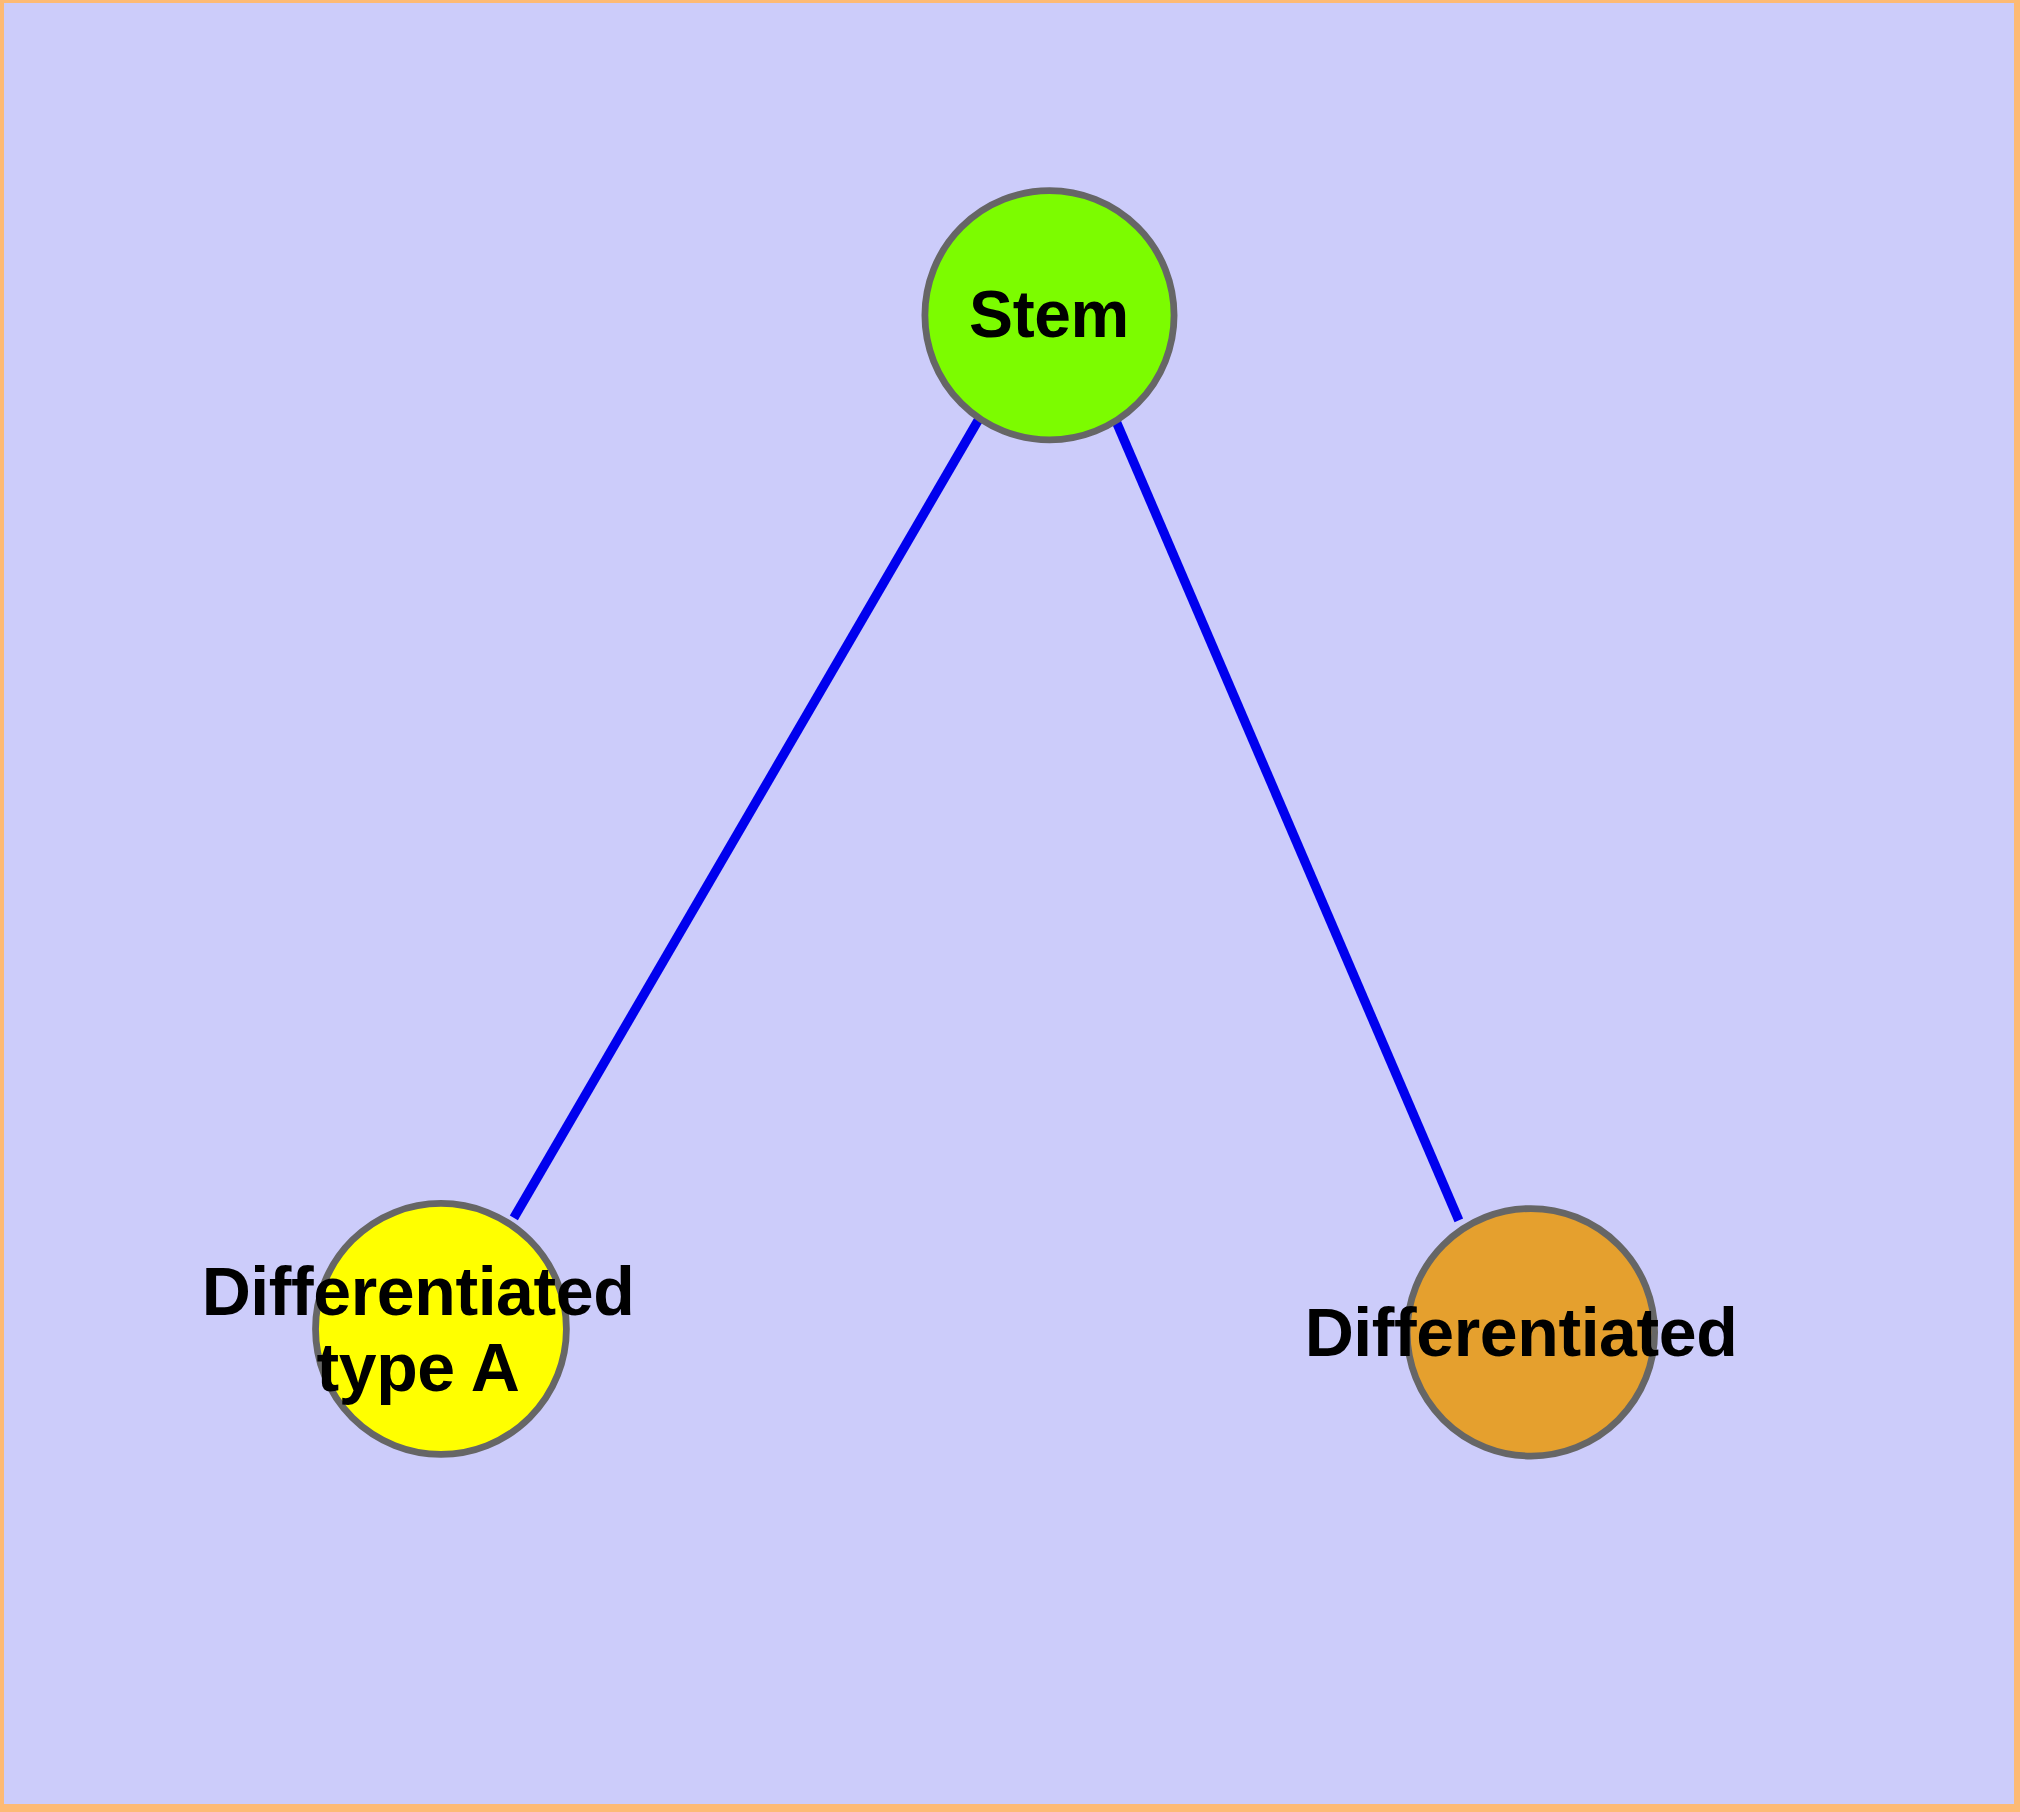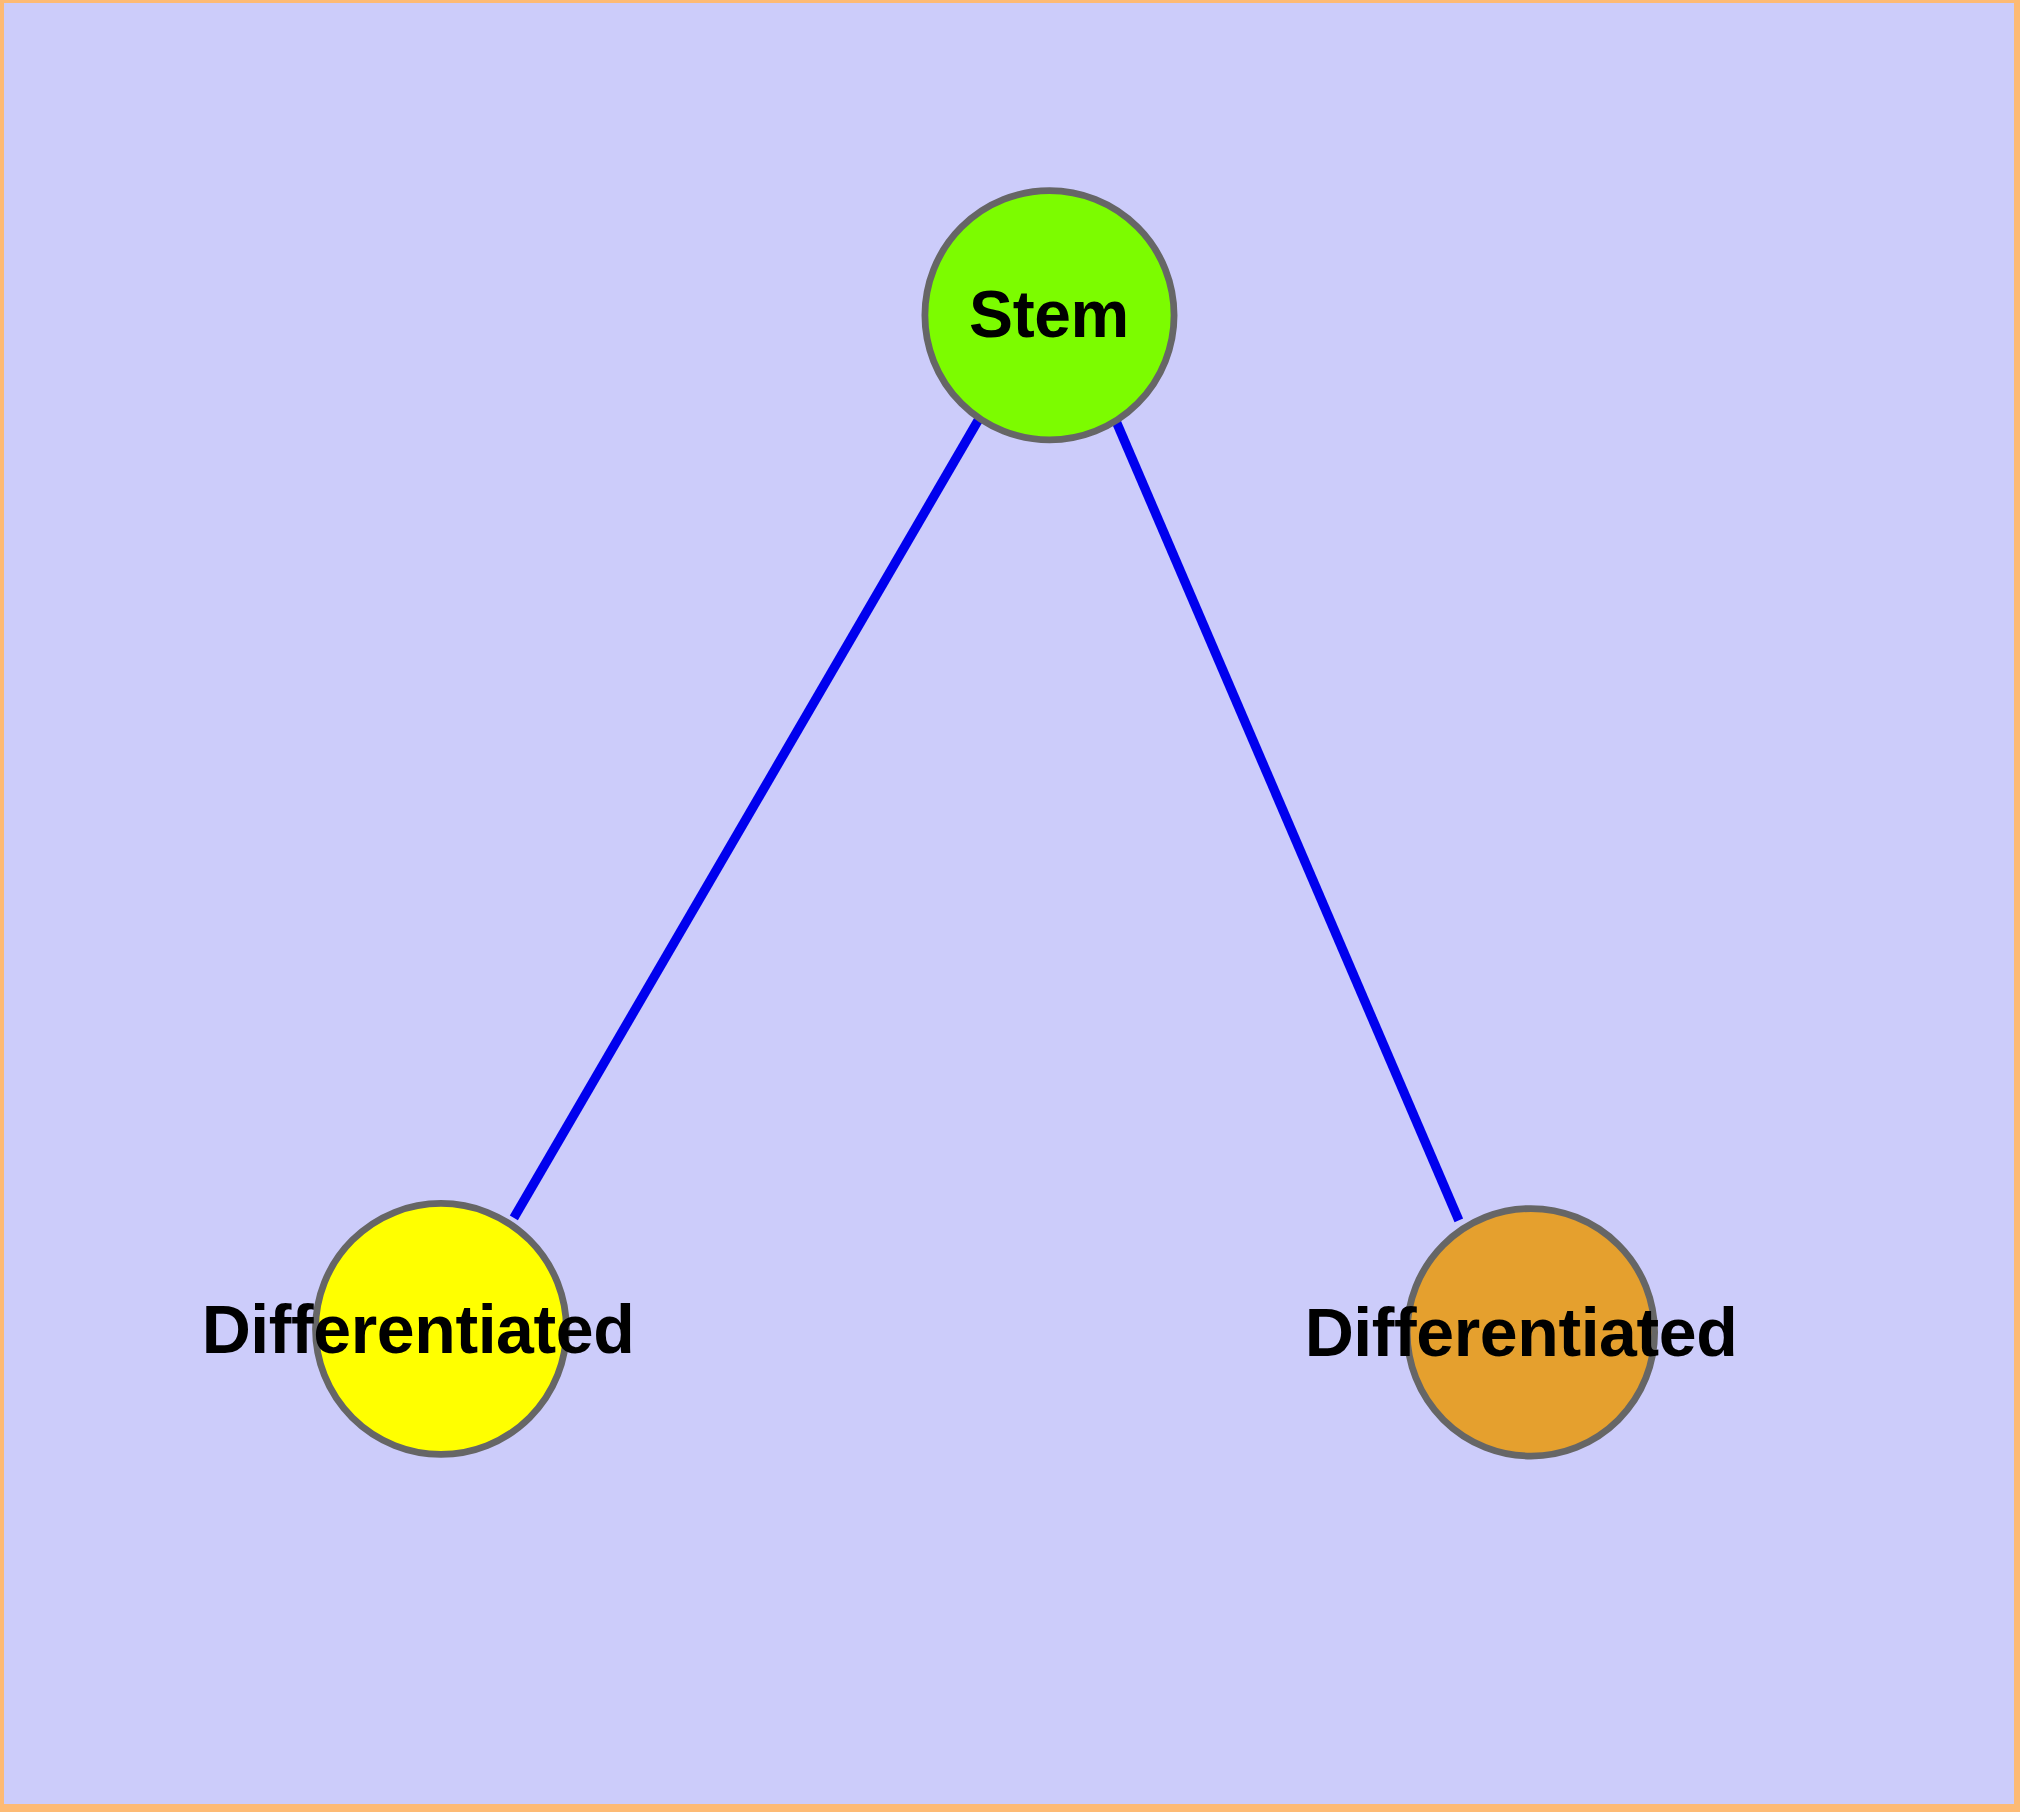--- a/index.html
+++ b/index.html
@@ -76,18 +76,18 @@
     </g>
     <g>
       <circle cx="520" cy="1568" r="148" fill="#ffff00" stroke="#666666" stroke-width="8"></circle>
       <circle cx="1806" cy="1572" r="146" fill="#e5a02e" stroke="#666666" stroke-width="8"></circle>
       <circle cx="1238" cy="372" r="147" fill="#7cfc00" stroke="#666666" stroke-width="8"></circle>
     </g>
   </svg>
 
   <div class="node-label label-stem">Stem</div>
 
-  <div class="node-label label-a"><span>Differentiated</span><br></div>
+  <div class="node-label label-a"><span>Differentiated</span><br><span>type A</span></div>
 
   <div class="node-label label-b"><span>Differentiated</span><br></div>
 
 </div>
 
 
 </body></html>

